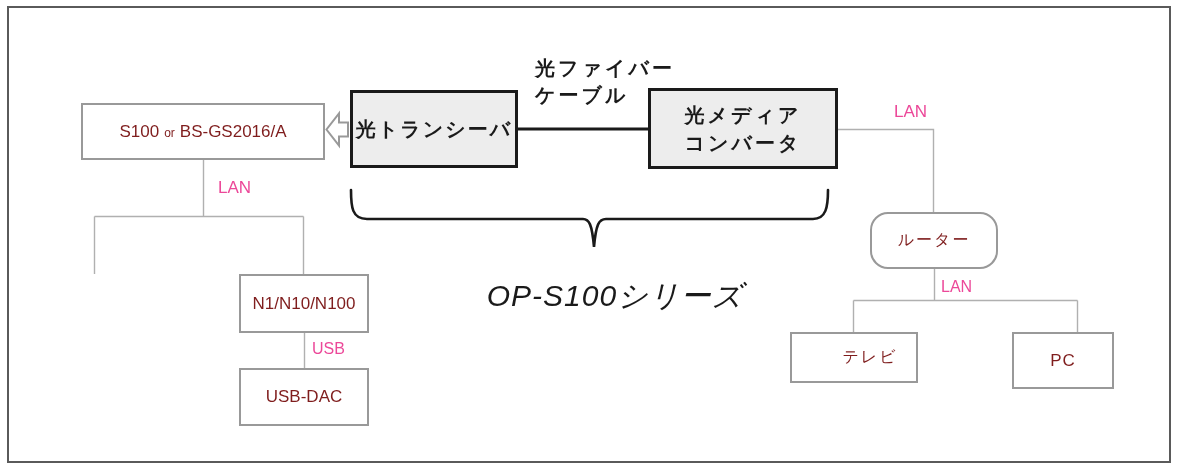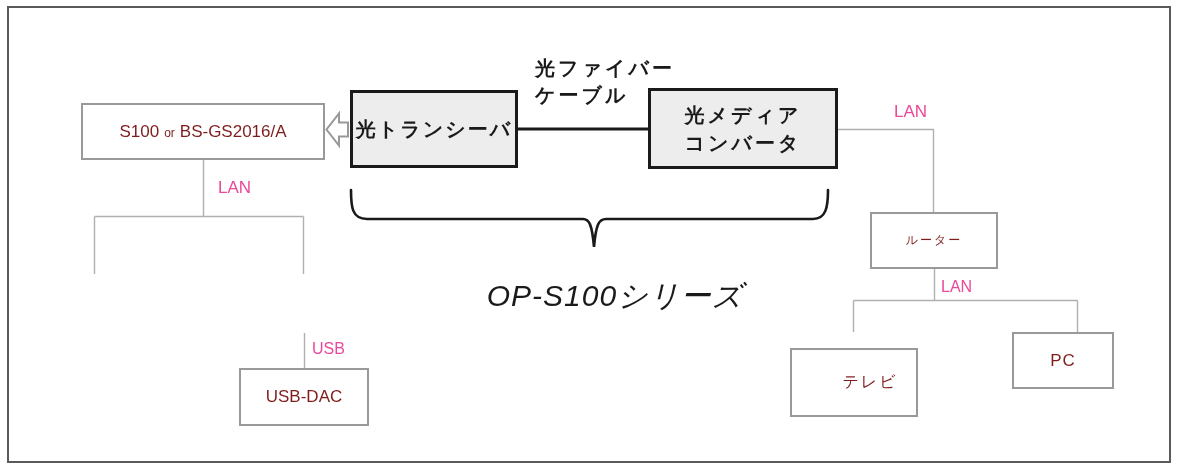--- a/index.html
+++ b/index.html
@@ -29,22 +29,22 @@
   .lbl-gray{color:#ec4899;font-size:17px;}
   .lbl-black{color:#1a1a1a;}
   .or-small{font-size:12px;margin:0 5px;}
   
   .s100{left:81px;top:103px;width:244px;height:57px;}
   .nwplayer{left:31px;top:274px;width:128px;height:59px;font-size:16px;letter-spacing:2px;line-height:1.45;}
   .nseries{left:239px;top:274px;width:130px;height:59px;}
   .usbdac{left:239px;top:368px;width:130px;height:58px;}
   .transceiver{left:350px;top:90px;width:168px;height:78px;}
   .mediaconv{left:648px;top:88px;width:190px;height:81px;letter-spacing:3px;}
-  .router{left:870px;top:212px;width:128px;height:57px;font-size:12px;letter-spacing:2px;}
-  .tv{left:790px;top:348px;width:128px;height:69px;font-size:16px;letter-spacing:2px;padding-left:32px;}
+  .router{left:870px;top:212px;width:128px;height:57px;font-size:16px;letter-spacing:2px;border-radius:18px;}
+  .tv{left:790px;top:332px;width:128px;height:51px;font-size:16px;letter-spacing:2px;padding-left:32px;}
   .pc{left:1012px;top:332px;width:102px;height:57px;letter-spacing:1px;}
   .fiberlbl{left:535px;top:55px;font-weight:bold;font-size:20px;letter-spacing:3px;line-height:1.35;}
   .serieslbl{left:455px;top:276px;width:320px;text-align:center;font-size:30px;letter-spacing:1px;font-style:italic;}
   .lan-s100{left:218px;top:178px;}
   .usb-lbl{left:312px;top:340px;font-size:16px;}
   .lan-conv{left:894px;top:102px;}
   .lan-router{left:941px;top:278px;font-size:16px;}
 </style>
 </head>
 <body>
@@ -66,20 +66,23 @@
     <polygon points="348,122.5 339,122.5 339,113.5 326.5,129.5 339,145.5 339,136.5 348,136.5" fill="#ffffff" stroke-width="2" stroke="#999999"></polygon>
   </svg>
 
   <div class="box gbox s100">
     <div>
       <span>S100</span><span class="or-small">or</span><span>BS-GS2016/A</span>
     </div>
   </div>
 
 
+  <div class="box gbox nseries">
+    <span>N1/N10/N100</span>
+  </div>
 
   <div class="box gbox usbdac">
     <span>USB-DAC</span>
   </div>
 
   <div class="box bbox transceiver">
     <span>光トランシーバ</span>
   </div>
 
   <div class="box bbox mediaconv">

